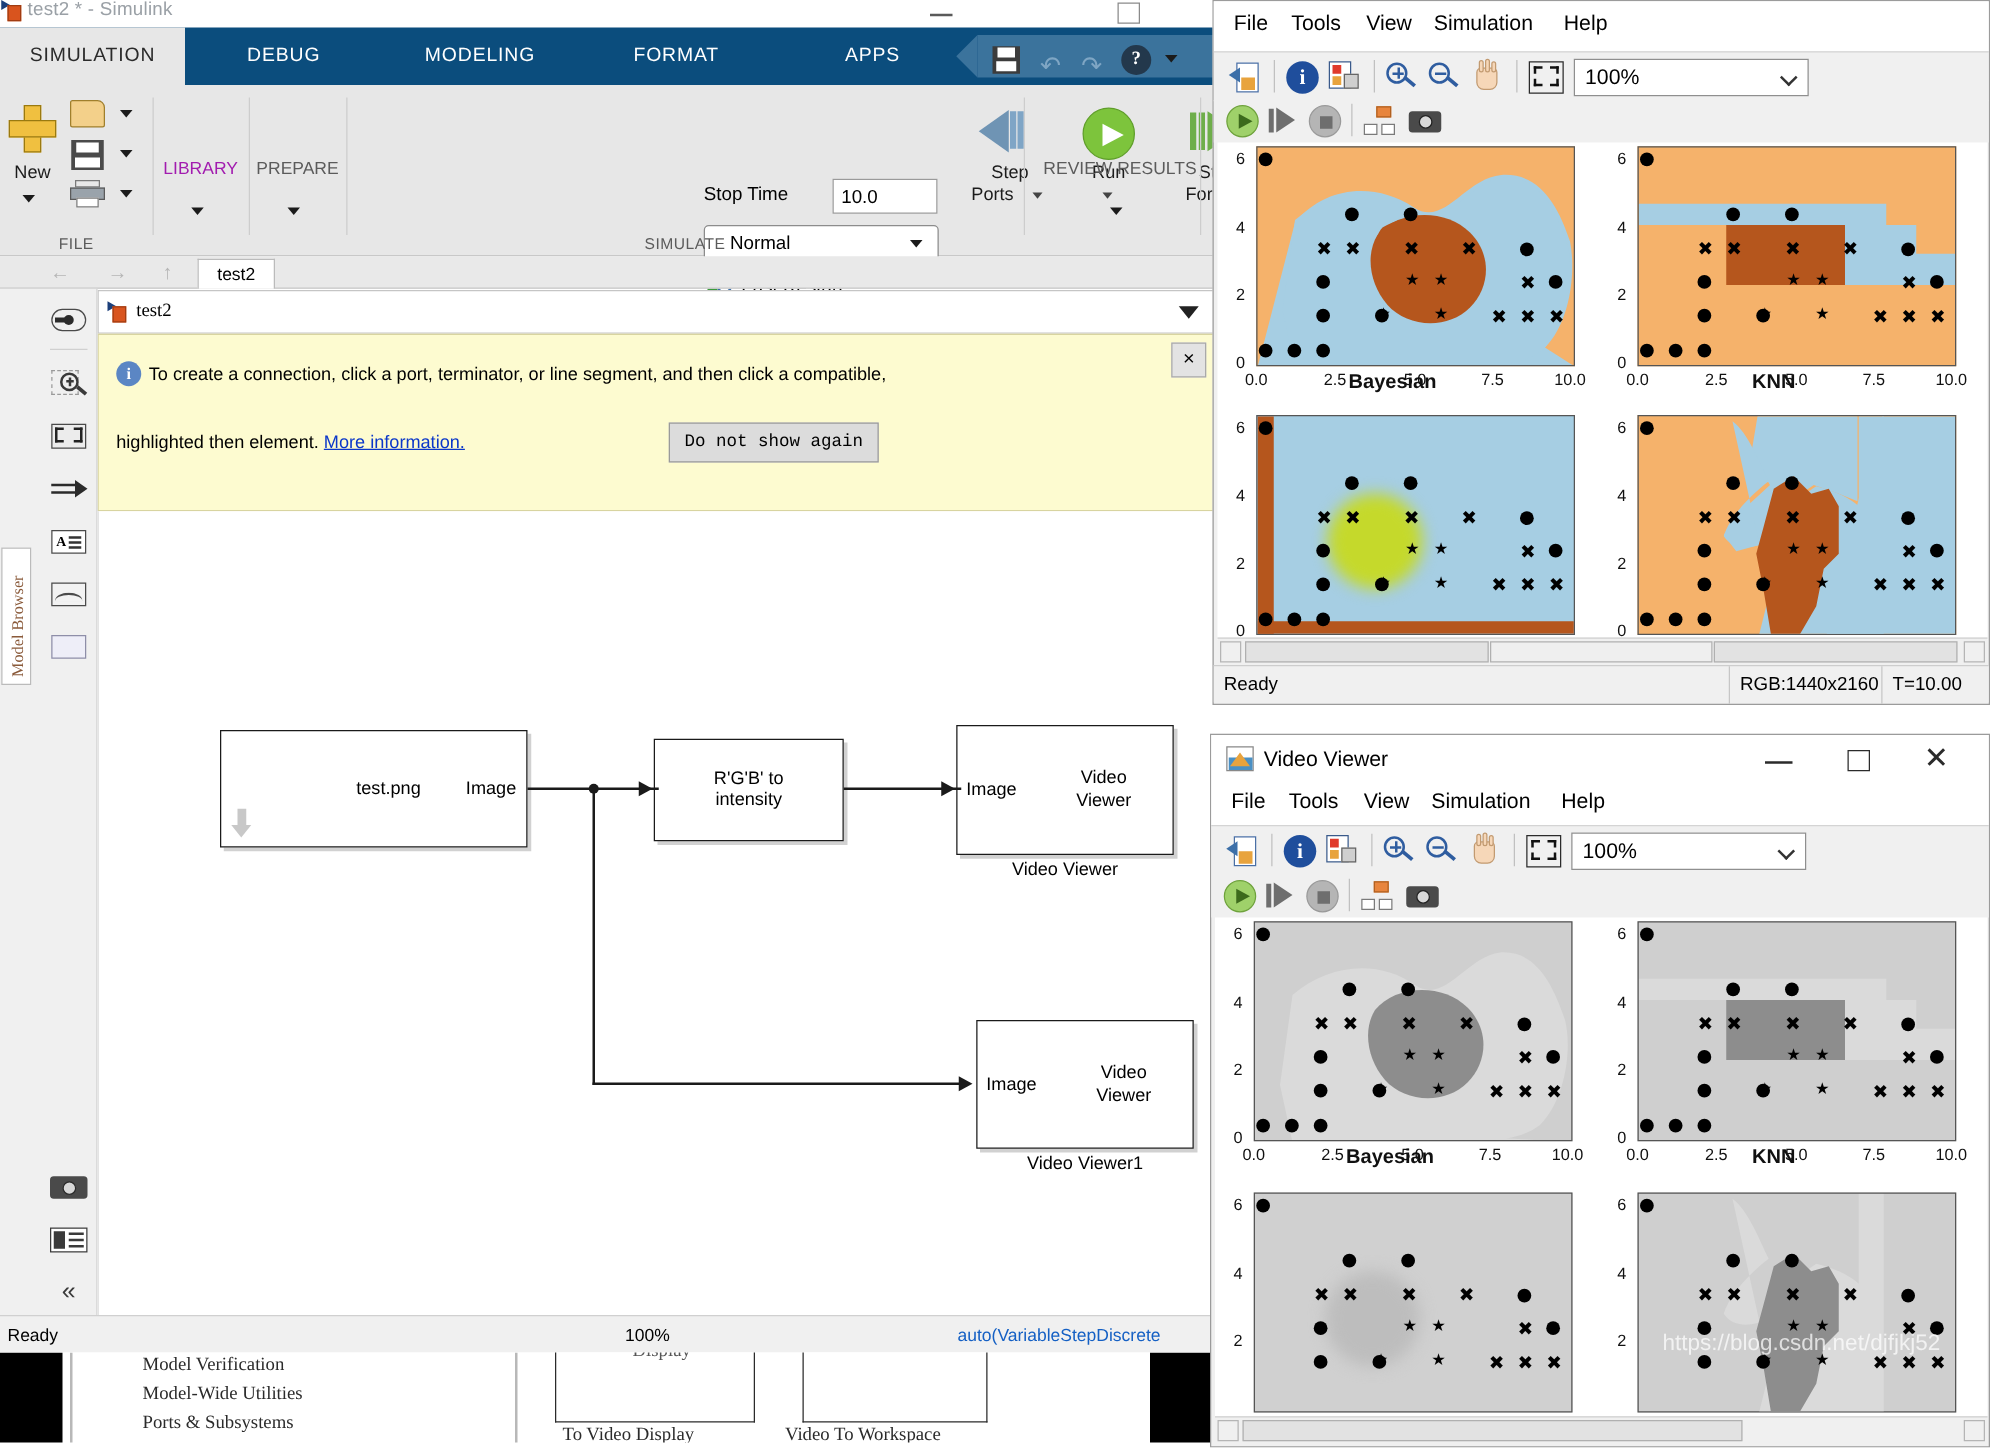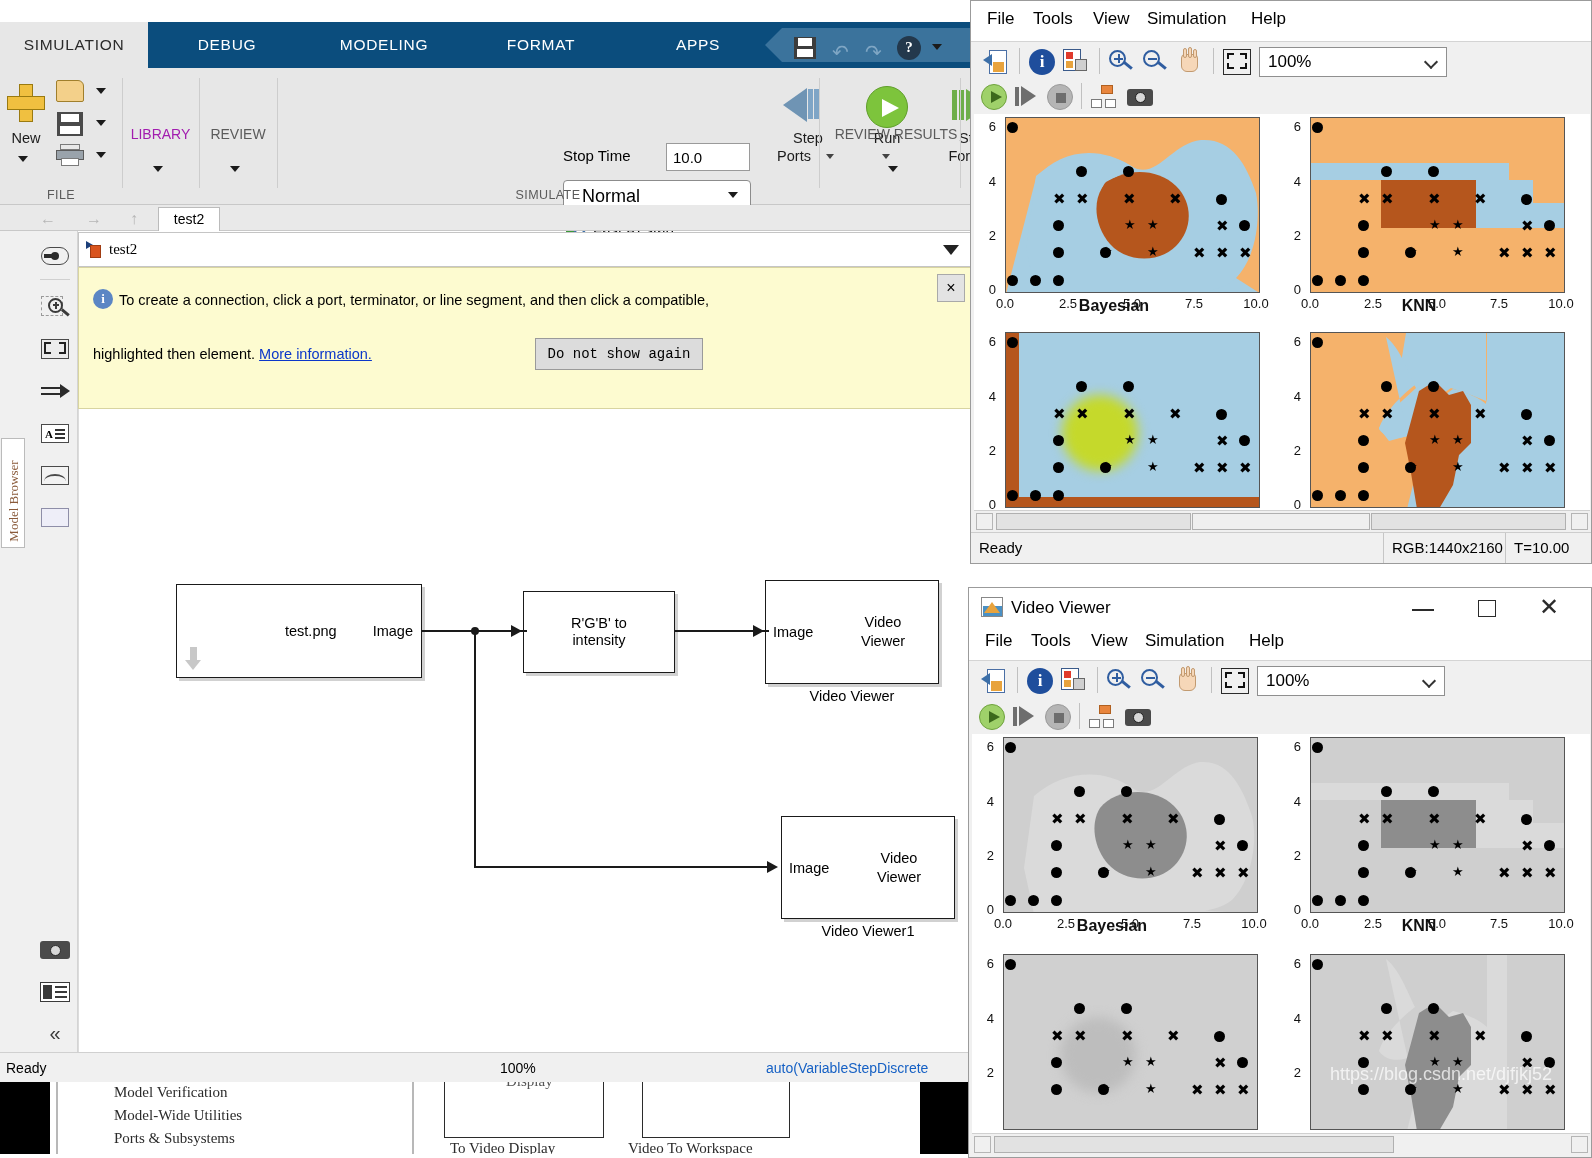--- a/index.html
+++ b/index.html
@@ -37,21 +37,21 @@
   .grp { position:absolute; top:0; height:137px; }
   .grp-label { position:absolute; bottom:3px; width:100%; text-align:center; font-size:12.5px; color:#5b5b5b; letter-spacing:.4px; }
   .sep { position:absolute; top:10px; width:1px; height:110px; background:#cdcdcd; }
   .big-lbl { position:absolute; text-align:center; font-size:14.5px; color:#1b1b1b; line-height:17px; }
   .caret { width:0;height:0;border-left:5px solid transparent;border-right:5px solid transparent;border-top:6px solid #1b1b1b; display:inline-block; }
   .caret-sm { width:0;height:0;border-left:4px solid transparent;border-right:4px solid transparent;border-top:5px solid #444; display:inline-block; }
 
   .stoptime-lbl { position:absolute; left:285px; top:79px; font-size:15px; }
   .stoptime-in { position:absolute; left:388px; top:75px; width:84px; height:28px; border:1px solid #9a9a9a; background:#fff; font-size:15px; padding:2px 6px; font-family:"Liberation Sans",sans-serif; }
   .mode-sel { position:absolute; left:285px; top:112px; width:188px; height:29px; border:1px solid #8c8c8c; border-radius:4px; background:#fff; }
-  .mode-sel span { position:absolute; left:18px; top:5px; font-size:18px; }
+  .mode-sel span { position:absolute; left:4px; top:5px; font-size:15px;padding-left:16px; }
   .fastrestart { position:absolute; left:315px; top:153px; font-size:15px; }
 
   .canvas-bar { position:absolute; left:0; top:205px; width:972px; height:26px; background:#e9e9e9; border-bottom:1px solid #c8c8c8;}
   .tabchip { position:absolute; left:158px; top:207px; width:62px; height:24px; background:#fff; border:1px solid #bbb; border-bottom:none; text-align:center; font-size:14px; line-height:23px; }
   .pathbar { position:absolute; left:78px; top:232px; width:894px; height:35px; background:#fff; border:1px solid #c5c5c5; }
   .pathbar .ico { position:absolute; left:8px; top:8px; width:16px; height:18px; }
   .pathbar .ico .b { position:absolute; left:3px; top:4px; width:11px; height:13px; background:#d9541e; border:1px solid #a03c12; }
   .pathbar .ico .a { position:absolute; left:-1px; top:0px; width:0;height:0;border-left:7px solid #1b3f7a;border-top:4px solid transparent;border-bottom:4px solid transparent; }
   .pathbar .t { position:absolute; left:30px; top:8px; font-size:15px; font-family:"Liberation Serif", serif; }
 
@@ -128,20 +128,33 @@
   .pt { position:absolute; font-size:15px; line-height:1; color:#000; font-family:"DejaVu Sans", sans-serif; }
   .pdot { position:absolute; border-radius:50%; background:#000; }
 
   .wm { position:absolute; font-size:18px; color:rgba(255,255,255,.72); white-space:nowrap; }
 </style>
 </head>
 <body>
 
 <div id="simulink">
 
+  <div class="sl-titlebar">
+    <div class="sl-title-icon">
+        <div class="a"></div>
+        <div class="b"></div>
+      </div>
+    <div class="sl-title-txt">test2 * - Simulink</div>
+    <div class="wc min">
+        <i></i>
+      </div>
+    <div class="wc max">
+        <b></b>
+      </div>
+  </div>
 
   <div class="ribbon-tabs">
     <div class="rt active" style="left:0px;width:148px;">SIMULATION</div>
     <div class="rt" style="left:148px;width:158px;">DEBUG</div>
     <div class="rt" style="left:306px;width:156px;">MODELING</div>
     <div class="rt" style="left:462px;width:158px;">FORMAT</div>
     <div class="rt" style="left:620px;width:156px;">APPS</div>
   </div>
   <div class="ribbon-right">
     <div class="rr-bg"></div>
@@ -185,21 +198,21 @@
     </div>
     <div class="sep" style="left:122px;"></div>
 
     <div class="grp" style="left:123px;width:75px;">
       <div class="big-lbl" style="left:0;top:58px;width:75px;color:#a21caf;font-size:14px;">LIBRARY</div>
       <div style="position:absolute;left:30px;top:98px;" class="caret"></div>
     </div>
     <div class="sep" style="left:199px;"></div>
 
     <div class="grp" style="left:200px;width:76px;">
-      <div class="big-lbl" style="left:0;top:58px;width:76px;color:#5b5b5b;font-size:14px;">REVIEW</div>
+      <div class="big-lbl" style="left:0;top:58px;width:76px;color:#5b5b5b;font-size:14px;">PREPARE</div>
       <div style="position:absolute;left:30px;top:98px;" class="caret"></div>
     </div>
     <div class="sep" style="left:277px;"></div>
 
     <div class="grp" style="left:278px;width:540px;">
       <div class="stoptime-lbl">Stop Time</div>
       <input class="stoptime-in" value="10.0" style="">
       <div class="mode-sel">
         <span>Normal</span>
         <div style="position:absolute;right:12px;top:11px;" class="caret"></div>

